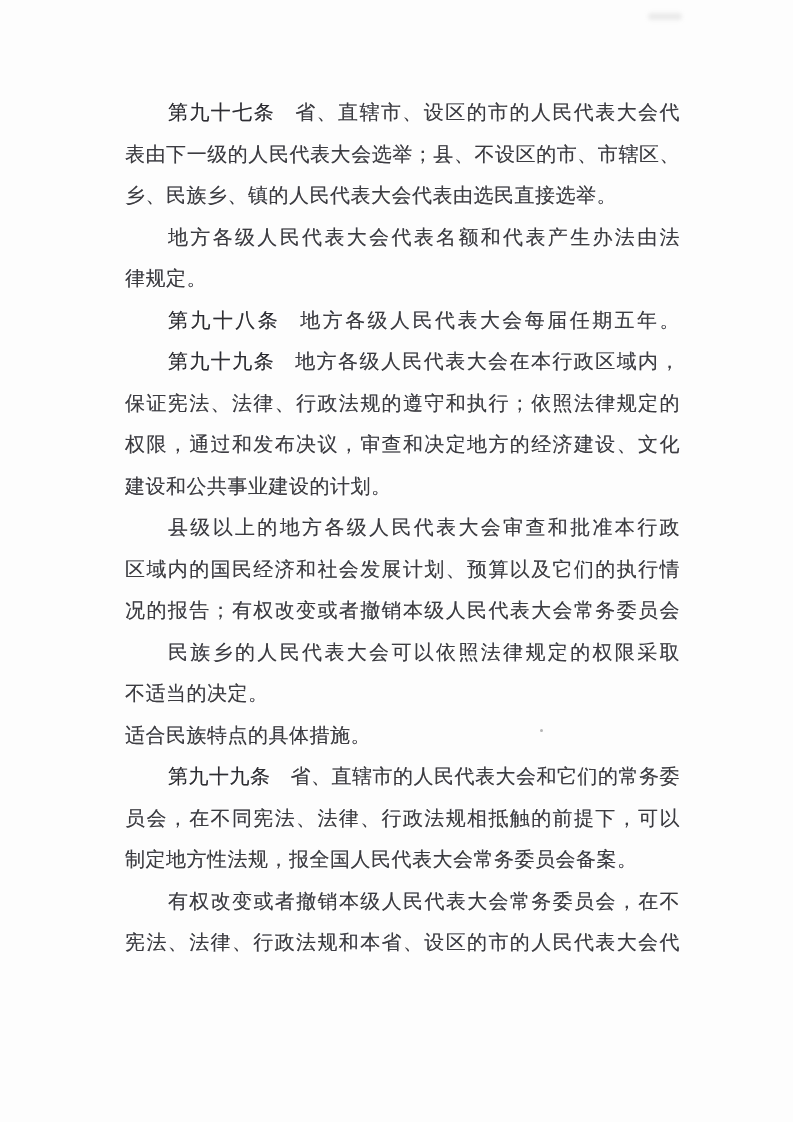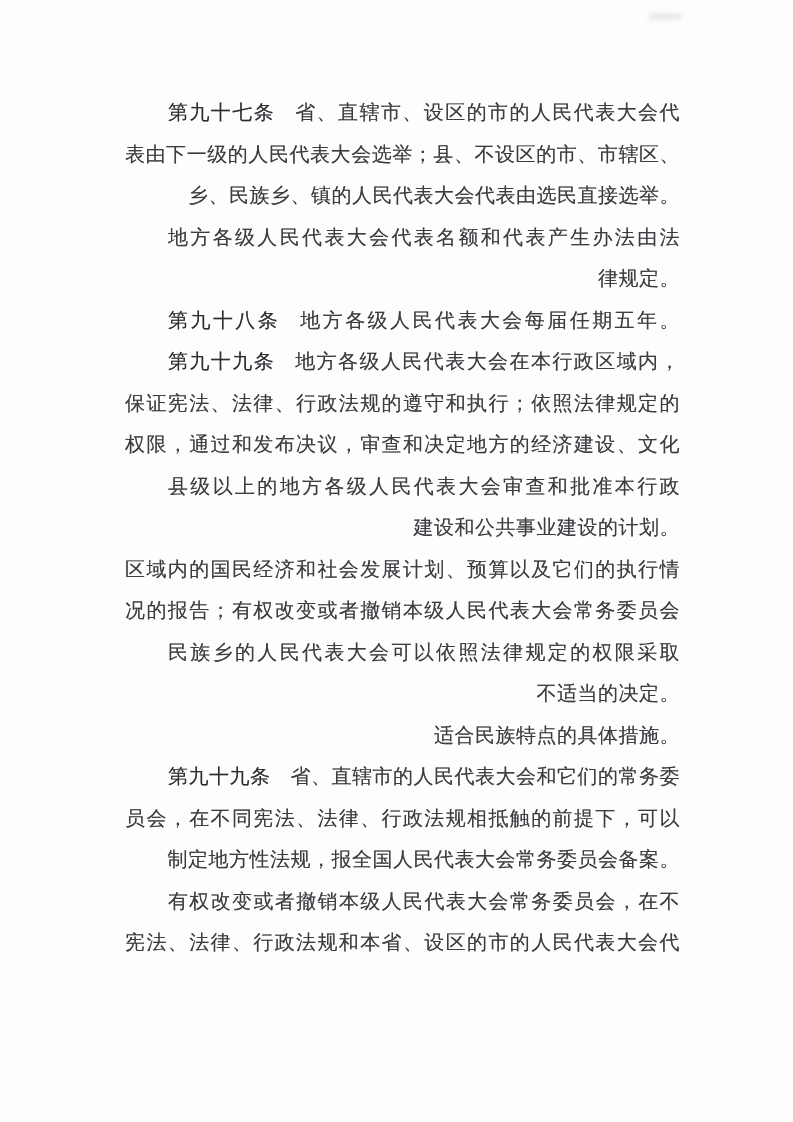--- a/index.html
+++ b/index.html
@@ -31,21 +31,21 @@
     width: 555px;
     font-size: 20px;
     letter-spacing: 0.5px;
     line-height: 41.5px;
     color: var(--ink);
     text-shadow: 0 0 0.6px rgba(70,70,78,0.55);
   }
   .line {
     height: 41.5px;
     overflow: hidden;
-    text-align: right;
+    text-align: left;
     white-space: nowrap;
   }
   .line.just {
     white-space: normal;
     text-align: justify;
     text-align-last: justify;
   }
   .line.indent {
     padding-left: 43px;
   }
@@ -81,22 +81,22 @@
   <div class="textblock">
       <div class="line indent just"><span class="head">第九十七条</span><span>省、直辖市、设区的市的人民代表大会代</span></div>
       <div class="line just"><span>表由下一级的人民代表大会选举；县、不设区的市、市辖区、</span></div>
       <div class="line last"><span>乡、民族乡、镇的人民代表大会代表由选民直接选举。</span></div>
       <div class="line indent just"><span>地方各级人民代表大会代表名额和代表产生办法由法</span></div>
       <div class="line last"><span>律规定。</span></div>
       <div class="line indent just"><span class="head">第九十八条</span><span>地方各级人民代表大会每届任期五年。</span></div>
       <div class="line indent just"><span class="head">第九十九条</span><span>地方各级人民代表大会在本行政区域内，</span></div>
       <div class="line just"><span>保证宪法、法律、行政法规的遵守和执行；依照法律规定的</span></div>
       <div class="line just"><span>权限，通过和发布决议，审查和决定地方的经济建设、文化</span></div>
+      <div class="line last"><span>建设和公共事业建设的计划。</span></div>
       <div class="line indent just"><span>县级以上的地方各级人民代表大会审查和批准本行政</span></div>
-      <div class="line last"><span>建设和公共事业建设的计划。</span></div>
       <div class="line just"><span>区域内的国民经济和社会发展计划、预算以及它们的执行情</span></div>
       <div class="line just"><span>况的报告；有权改变或者撤销本级人民代表大会常务委员会</span></div>
       <div class="line indent just"><span>民族乡的人民代表大会可以依照法律规定的权限采取</span></div>
       <div class="line last"><span>不适当的决定。</span></div>
       <div class="line last"><span>适合民族特点的具体措施。</span></div>
       <div class="line indent just"><span class="head">第九十九条</span><span>省、直辖市的人民代表大会和它们的常务委</span></div>
       <div class="line just"><span>员会，在不同宪法、法律、行政法规相抵触的前提下，可以</span></div>
       <div class="line last"><span>制定地方性法规，报全国人民代表大会常务委员会备案。</span></div>
       <div class="line indent just"><span>有权改变或者撤销本级人民代表大会常务委员会，在不同</span></div>
       <div class="line just"><span>宪法、法律、行政法规和本省、设区的市的人民代表大会代</span></div>

